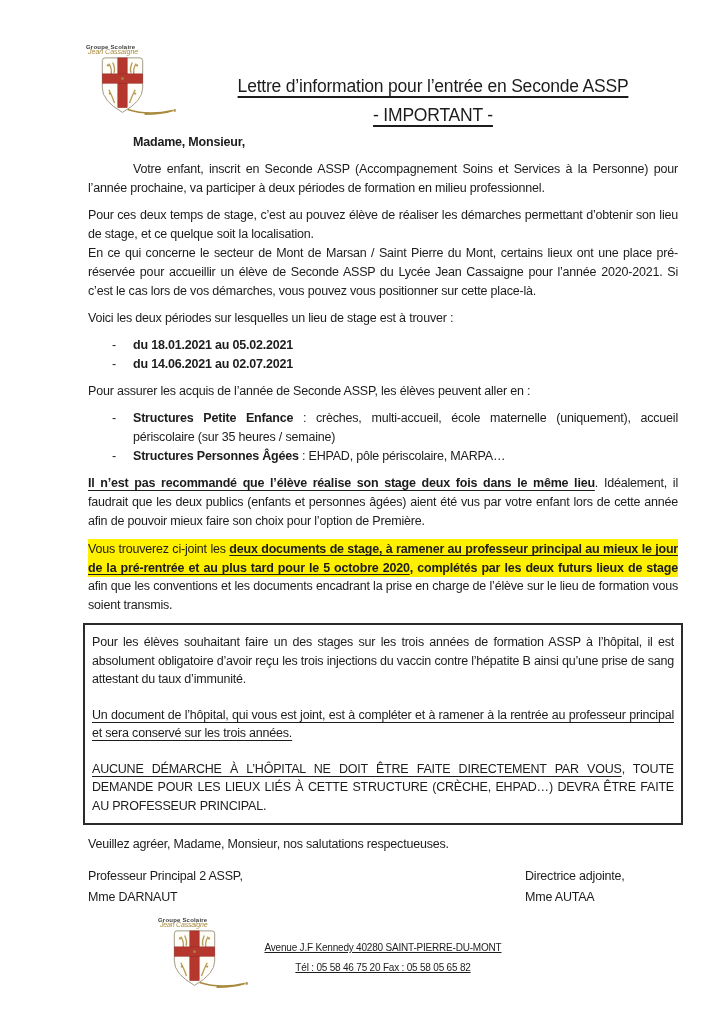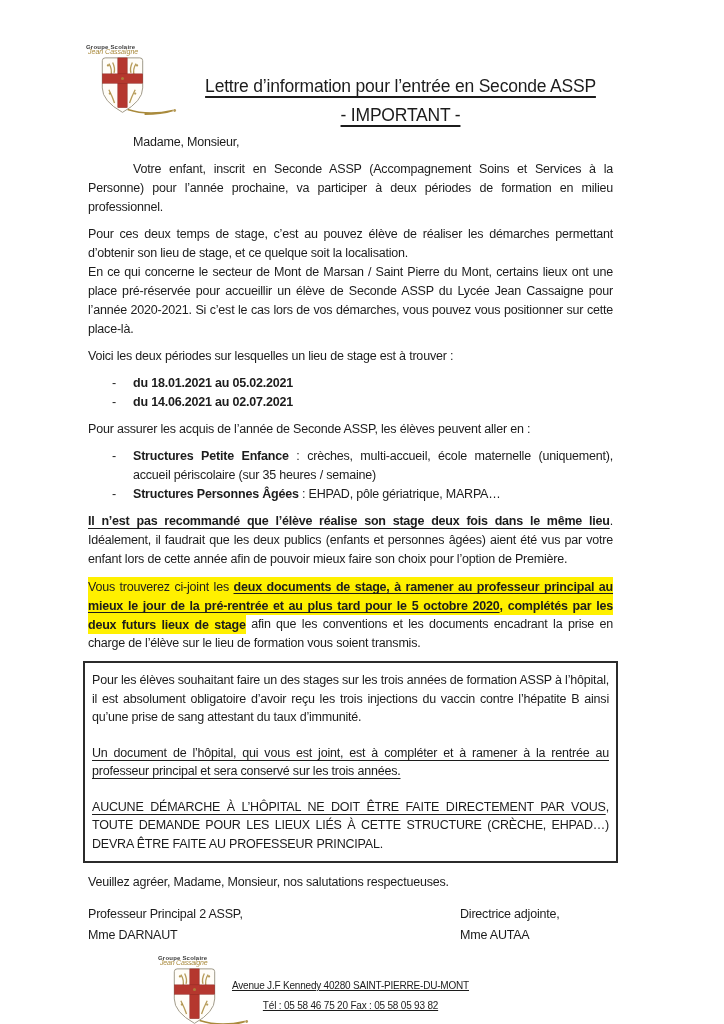--- a/index.html
+++ b/index.html
@@ -10,21 +10,21 @@
     --box-border:#2b2b2b;
   }
   *{box-sizing:border-box;}
   html,body{margin:0;padding:0;}
   body{
     width:724px;height:1024px;background:#ffffff;overflow:hidden;
     font-family:"Liberation Sans",sans-serif;color:var(--text-color);
   }
   .page{
     position:relative;width:724px;height:1024px;
-    padding:72px 111px 0 88px;
+    padding:72px 46px 0 88px;
   }
   
   .logo{position:absolute;width:116px;line-height:1;}
   .logo-header{left:86px;top:44px;}
   .logo-footer{left:70px;top:0;}
   .logo-line1{display:block;font-size:6px;font-weight:bold;color:#3a3a3a;letter-spacing:.2px;}
   .logo-line2{display:block;font-size:7px;font-style:italic;color:var(--crest-gold);margin:-2px 0 0 2px;}
   .logo svg{display:block;margin-top:1px;}
   .crest-outline{fill:#fffdf8;stroke:#9b9483;stroke-width:1;}
   .crest-cross{fill:var(--crest-red);stroke:#8e2b24;stroke-width:.5;}
@@ -33,21 +33,21 @@
   .crest-flourish{fill:none;stroke:var(--crest-gold);stroke-width:1.8;}
   
   .titles{margin-left:100px;text-align:center;line-height:29px;}
   .titles h1,.titles h2{
     margin:0;font-size:17.5px;font-weight:normal;letter-spacing:-.2px;
     text-decoration:underline;text-decoration-thickness:1.5px;text-underline-offset:4px;
   }
   
   .body-text{font-size:12.5px;line-height:19px;letter-spacing:-.2px;}
   .body-text p{margin:0 0 8px;text-align:justify;}
-  .salutation{margin:3px 0 8px 45px !important;text-align:left !important;}
+  .salutation{margin:3px 0 8px 45px !important;text-align:left !important;font-weight:bold;}
   .indent{text-indent:45px;}
   .group p{margin:0;}
   .group{margin:0 0 8px;}
   .no-just{text-align:left !important;}
   .list{margin:0 0 8px;}
   .li{display:flex;padding-left:24px;}
   .dash{width:21px;flex:0 0 21px;}
   .li-body{flex:1;text-align:justify;}
   b,.b{font-weight:bold;}
   .u{text-decoration:underline;text-decoration-thickness:1px;text-underline-offset:2.5px;}
@@ -123,21 +123,21 @@
     </div>
 
     <p class="no-just">Pour assurer les acquis de l’année de Seconde ASSP, les élèves peuvent aller en :</p>
     <div class="list">
       <div class="li">
         <span class="dash">-</span>
         <span class="li-body"><b>Structures Petite Enfance</b><span> : crèches, multi-accueil, école maternelle (uniquement), accueil périscolaire (sur 35 heures / semaine)</span></span>
       </div>
       <div class="li">
         <span class="dash">-</span>
-        <span class="li-body"><b>Structures Personnes Âgées</b><span> : EHPAD, pôle gériatrique, MARPA…</span></span>
+        <span class="li-body"><b>Structures Personnes Âgées</b><span> : EHPAD, pôle périscolaire, MARPA…</span></span>
       </div>
     </div>
 
     <p><span class="b u">Il n’est pas recommandé que l’élève réalise son stage deux fois dans le même lieu</span><span>. Idéalement, il faudrait que les deux publics (enfants et personnes âgées) aient été vus par votre enfant lors de cette année afin de pouvoir mieux faire son choix pour l’option de Première.</span></p>
 
     <p><span class="hl">Vous trouverez ci-joint les </span><span class="hl b u">deux documents de stage, à ramener au professeur principal au mieux le jour de la pré-rentrée et au plus tard pour le 5 octobre 2020</span><span class="hl b">, complétés par les deux futurs lieux de stage</span><span> afin que les conventions et les documents encadrant la prise en charge de l’élève sur le lieu de formation vous soient transmis.</span></p>
 
     <div class="box">
       <p>Pour les élèves souhaitant faire un des stages sur les trois années de formation ASSP à l’hôpital, il est absolument obligatoire d’avoir reçu les trois injections du vaccin contre l’hépatite B ainsi qu’une prise de sang attestant du taux d’immunité.</p>
       <p><span class="u">Un document de l’hôpital, qui vous est joint, est à compléter et à ramener à la rentrée au professeur principal et sera conservé sur les trois années.</span></p>
@@ -172,18 +172,18 @@
             <circle class="crest-dot" cx="52" cy="40" r="1.2"></circle>
           <rect class="crest-cross" x="33.5" y="2" width="10" height="53"></rect>
           <rect class="crest-cross" x="17" y="19" width="43" height="10"></rect>
           <circle class="crest-dot" cx="38.5" cy="24" r="1.6"></circle>
           <path class="crest-flourish" d="M44,57 Q66,64 92,58 Q80,62 62,62"></path>
           <circle class="crest-dot" cx="94" cy="58" r="1.5"></circle>
         </svg>
       </div>
       <div class="footer-text">
         <div>Avenue J.F Kennedy 40280 SAINT-PIERRE-DU-MONT</div>
-        <div>Tél : 05 58 46 75 20 Fax : 05 58 05 93 82</div>
+        <div>Tél : 05 58 46 75 20 Fax : 05 58 05 65 82</div>
       </div>
     </div>
 
   </div>
 </div>
 
 </body></html>

